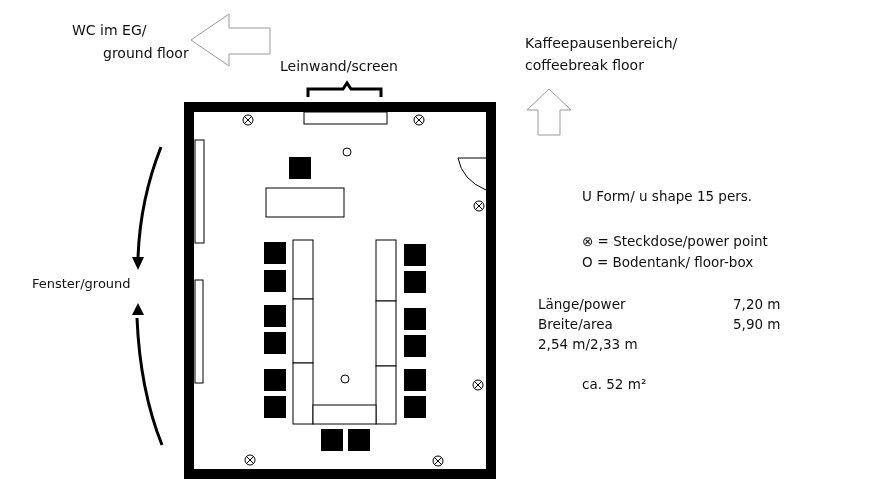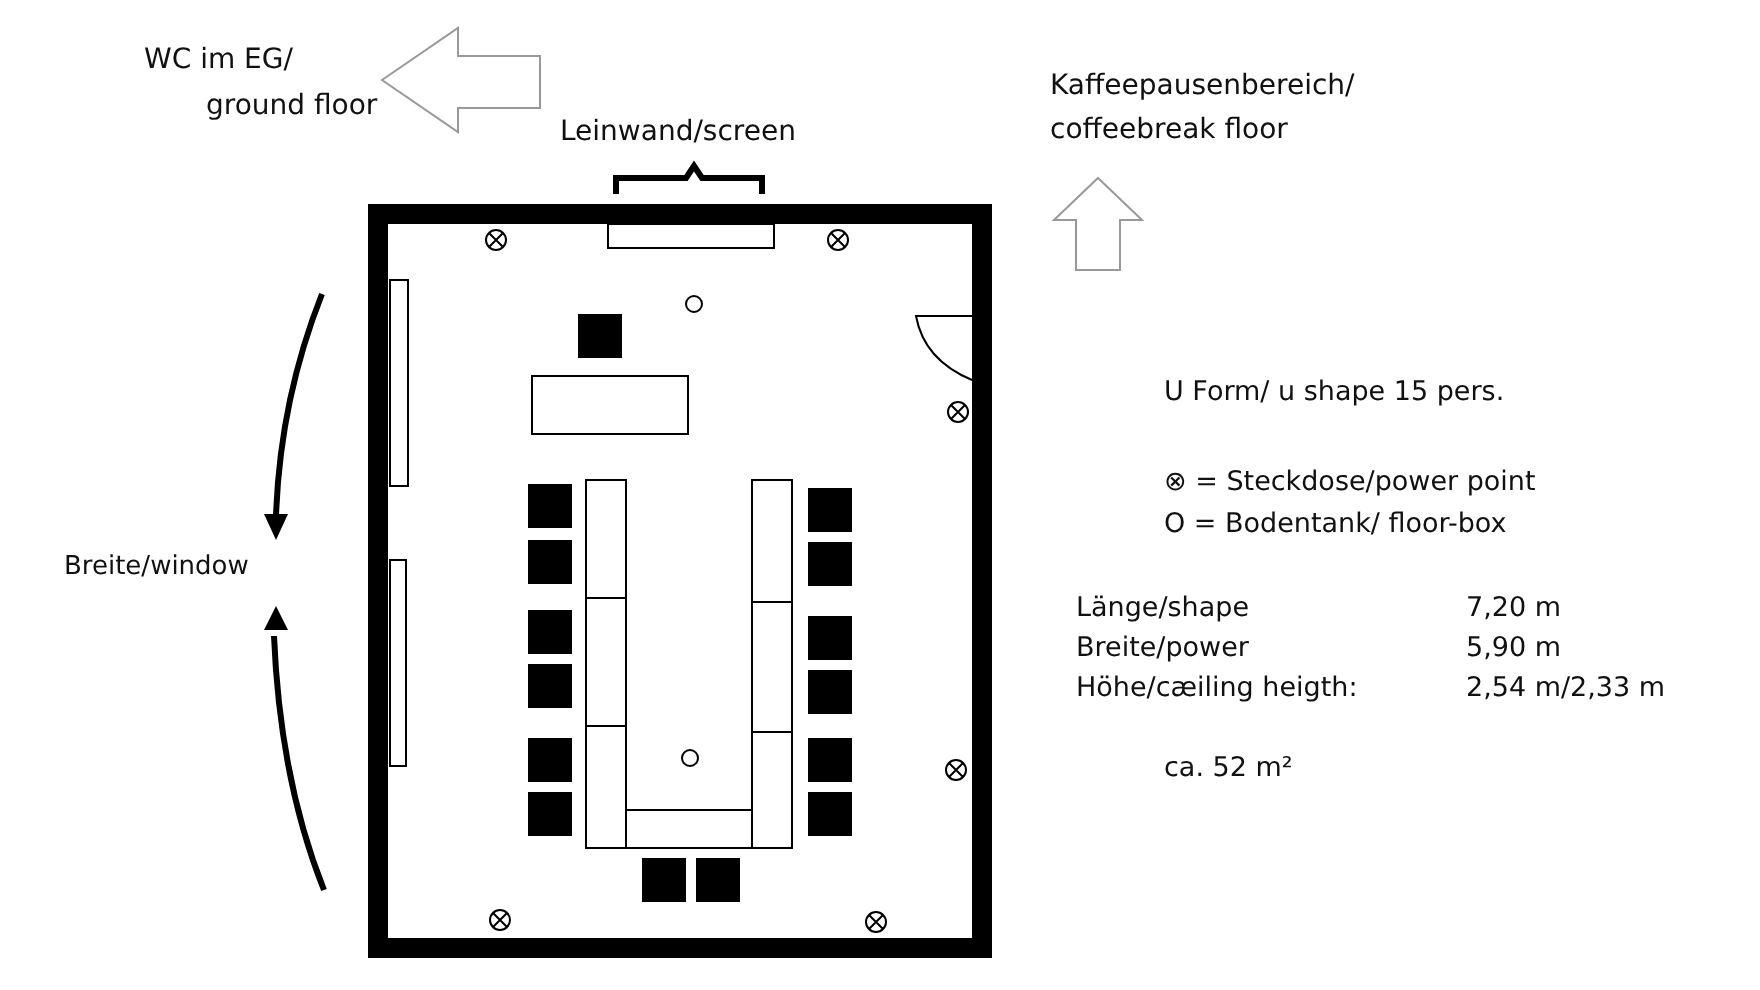--- a/index.html
+++ b/index.html
@@ -82,33 +82,32 @@
   <polygon points="132,257 144,257 138,270" fill="#000"></polygon>
   <polygon points="132,315 144,315 138,303" fill="#000"></polygon>
   <path d="M137,318 Q140,390 162,445" fill="none" stroke="#000" stroke-width="3"></path>
 </svg>
 
 <div class="txt" style="left:72px;top:20px;">WC im EG/</div>
 <div class="txt" style="left:72px;top:43px;margin-left:31px;">ground floor</div>
 <div class="txt" style="left:280px;top:56px;">Leinwand/screen</div>
 <div class="txt" style="left:525px;top:33px;">Kaffeepausenbereich/</div>
 <div class="txt" style="left:525px;top:55px;">coffeebreak floor</div>
-<div class="txt" style="left:32px;top:274px;font-size:13px;">Breite/window</div>
+<div class="txt" style="left:32px;top:274px;font-size:13px;">Fenster/ground</div>
 
 <div class="info" style="top:186px;">U Form/ u shape 15 pers.</div>
 <div class="info" style="top:231px;">⊗ = Steckdose/power point</div>
 <div class="info" style="top:252px;text-align:center;">O = Bodentank/ floor-box</div>
 
 <div class="dims">
   <div class="row">
-      <span class="k">Länge/shape</span>
+      <span class="k">Länge/power</span>
       <span>7,20 m</span>
     </div>
   <div class="row">
-      <span class="k">Breite/power</span>
+      <span class="k">Breite/area</span>
       <span>5,90 m</span>
     </div>
   <div class="row">
-      <span class="k">Höhe/cæiling heigth:</span>
       <span>2,54 m/2,33 m</span>
     </div>
 </div>
 <div class="info" style="top:374px;">ca. 52 m²</div>
 
 </body></html>

